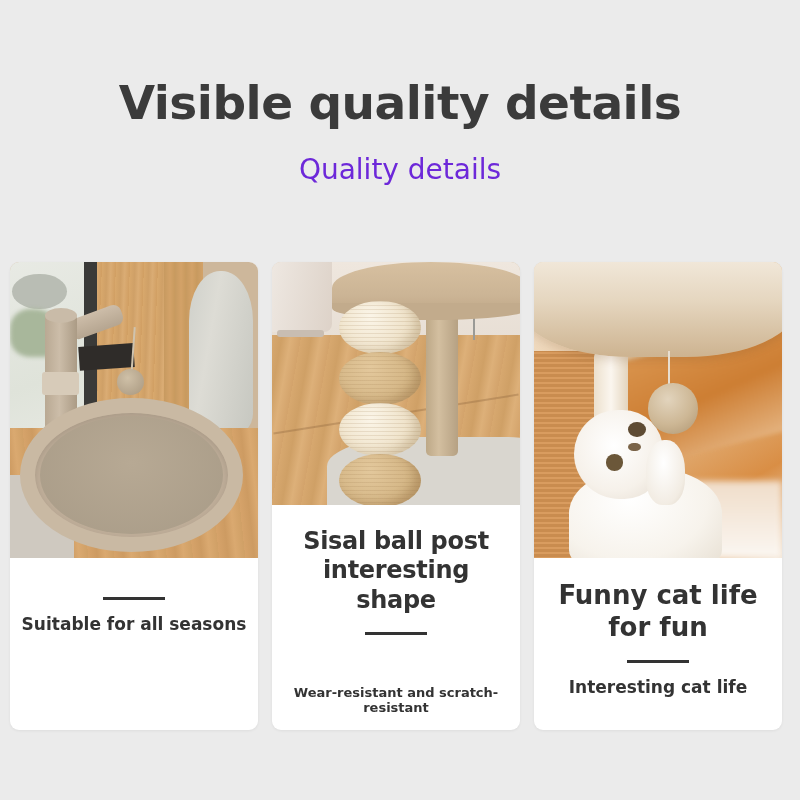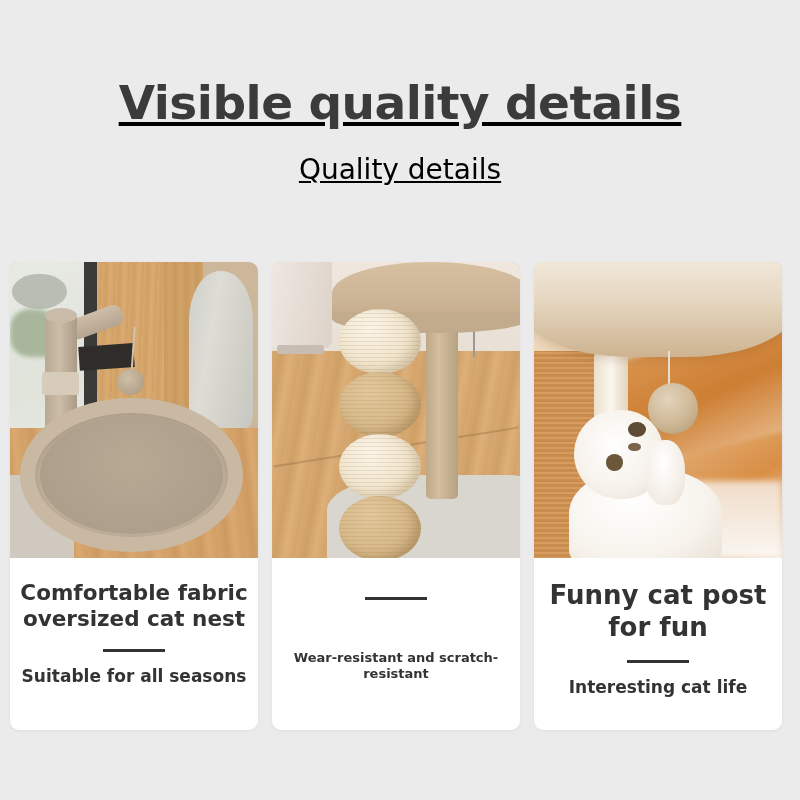--- a/index.html
+++ b/index.html
@@ -4,36 +4,36 @@
 <style>
   html, body {
     margin: 0; padding: 0;
   }
   body {
     width: 800px; height: 800px;
     background: #ebebeb;
     font-family: "DejaVu Sans", "Liberation Sans", sans-serif;
     overflow: hidden;
   }
-  .page { position: relative; width: 800px; height: 564px; text-decoration: underline; }
+  .page { position: relative; width: 800px; height: 564px; }
 
   
   .headings { padding-top: 78px; text-align: center; }
   .main-title {
     font-size: 47px;
     font-weight: bold;
     color: #3b3b3b;
     letter-spacing: -0.5px;
     line-height: 1.05;
     margin: 0;
   }
   .sub-title {
     font-size: 28px;
     font-weight: normal;
-    color: #000000;
+    color: #6d28d9;
     margin: 28px 0 0 0;
     line-height: 1.1;
   }
 
   
   .card-row {
     position: absolute;
     left: 10px; top: 262px;
     width: 780px;
     display: flex;
@@ -352,21 +352,20 @@
         <div class="p1-arm"></div>
         <div class="p1-string"></div>
         <div class="p1-post"></div>
         <div class="p1-post-top"></div>
         <div class="p1-post-band"></div>
         <div class="p1-nest-outer"></div>
         <div class="p1-nest-inner"></div>
         <div class="p1-ball"></div>
       </div>
       <div class="card-body">
-        <p class="card-title">Comfortable fabric oversized cat nest</p>
         <div class="divider"></div>
         <p class="card-sub">Suitable for all seasons</p>
       </div>
     </div>
 
     <div class="card c2">
       <div class="card-photo">
         <div class="p2-wall"></div>
         <div class="p2-floor"></div>
         <div class="p2-floor-seam"></div>
@@ -385,20 +384,21 @@
             <div class="sb-rings"></div>
           </div>
         <div class="p2-sisal-ball sb-cream" style="top:58%;height:22%;">
             <div class="sb-rings"></div>
           </div>
         <div class="p2-sisal-ball sb-tan" style="top:79%;height:22%;">
             <div class="sb-rings"></div>
           </div>
       </div>
       <div class="card-body">
+        <p class="card-title">Sisal ball post interesting shape</p>
         <div class="divider"></div>
         <p class="card-sub">Wear-resistant and scratch-resistant</p>
       </div>
     </div>
 
     <div class="card c3">
       <div class="card-photo">
         <div class="p3-bg"></div>
         <div class="p3-diag"></div>
         <div class="p3-bottom-light"></div>
@@ -408,20 +408,20 @@
         <div class="p3-string"></div>
         <div class="p3-cat-body"></div>
         <div class="p3-cat-head"></div>
         <div class="p3-eye-a"></div>
         <div class="p3-eye-b"></div>
         <div class="p3-nose"></div>
         <div class="p3-toy-ball"></div>
         <div class="p3-cat-paw"></div>
       </div>
       <div class="card-body">
-        <p class="card-title">Funny cat post for fun</p>
+        <p class="card-title">Funny cat life for fun</p>
         <div class="divider"></div>
         <p class="card-sub">Interesting cat life</p>
       </div>
     </div>
 
   </div>
 </div>
 
 </body></html>

